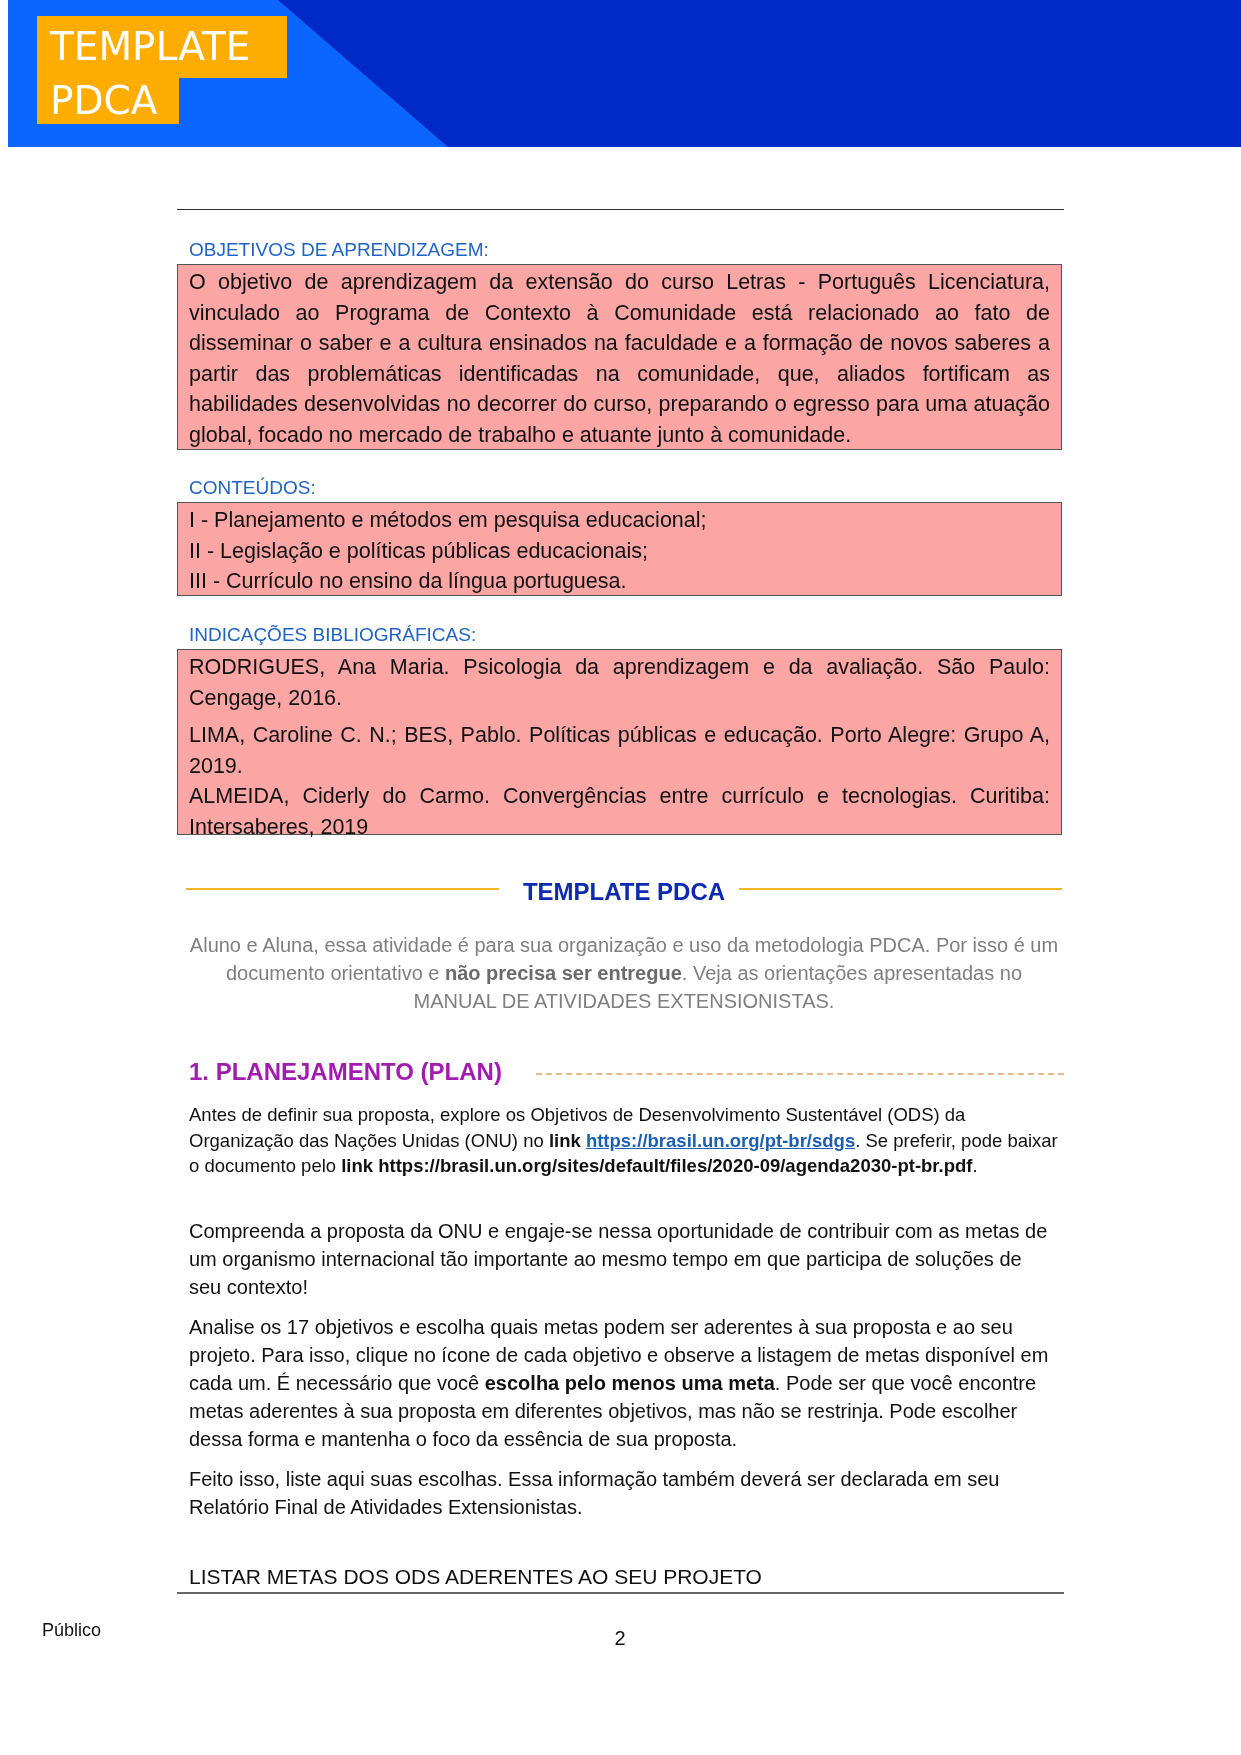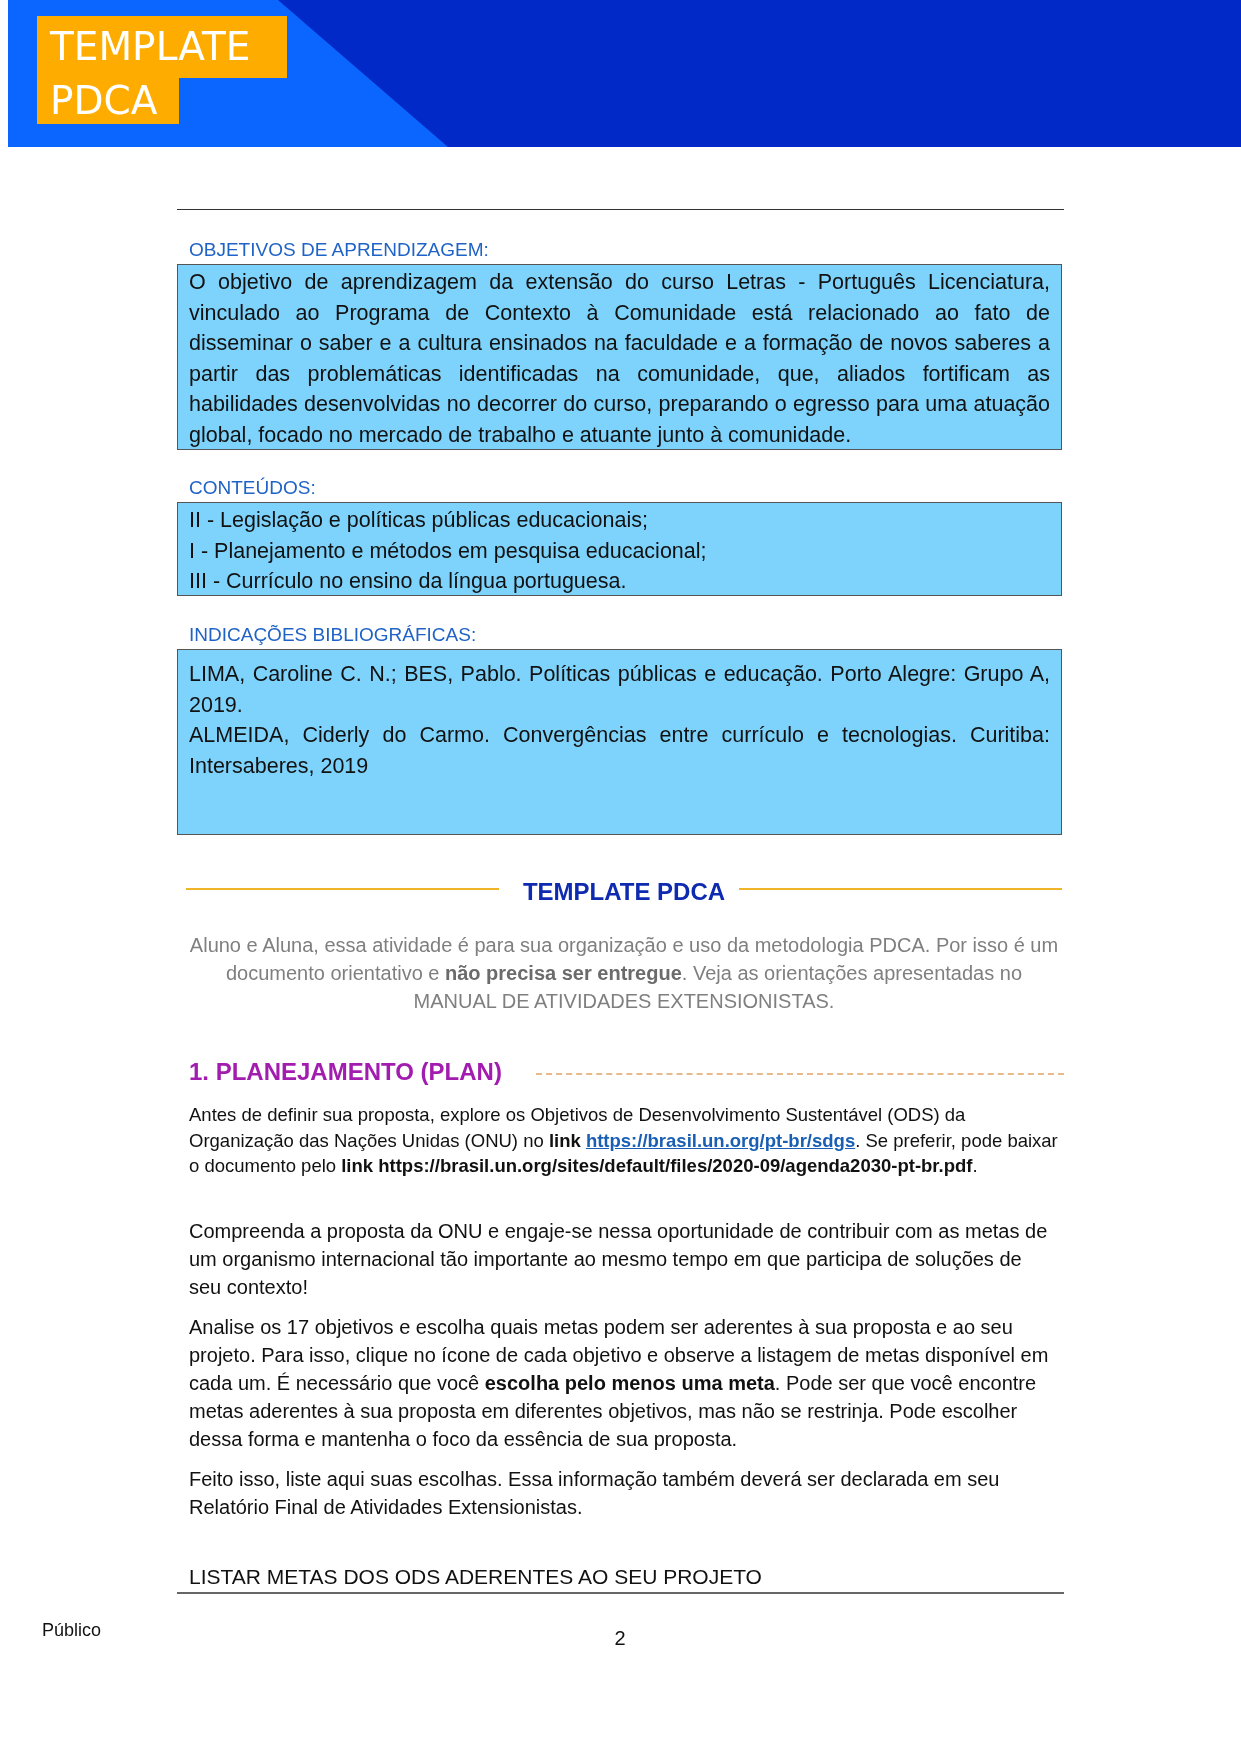--- a/index.html
+++ b/index.html
@@ -9,21 +9,21 @@
     }
     .banner { position: absolute; left: 8px; top: 0; width: 1241px; height: 147px; background: #0a66ff; overflow: hidden; }
     .banner-dark { position: absolute; left: 0; top: 0; width: 1241px; height: 147px; background: #0029c8;
       clip-path: polygon(270px 0, 1241px 0, 1241px 147px, 440px 147px); }
     .logo-top { position: absolute; left: 29px; top: 16px; width: 250px; height: 62px; background: #ffac00; }
     .logo-bot { position: absolute; left: 29px; top: 76px; width: 142px; height: 48px; background: #ffac00; }
     .logo-text { position: absolute; left: 42px; top: 20px; color: #fff; font-family: "DejaVu Sans", sans-serif;
       font-size: 39px; line-height: 54px; letter-spacing: 0px; font-weight: normal; }
     .top-rule { position: absolute; left: 177px; top: 209px; width: 887px; height: 1px; background: #333; }
     .sec-label { position: absolute; left: 189px; color: #1f63c6; font-size: 19px; line-height: 24px; }
-    .box { position: absolute; left: 177px; width: 885px; border: 1px solid #555; background: #7dd3fc;
+    .box { position: absolute; left: 177px; width: 885px; border: 1px solid #555; background: #fca5a5;
       box-sizing: border-box; padding: 2px 11px; font-size: 21.5px; line-height: 30.5px; color: #111; }
     .justify { text-align: justify; }
     .box .line { display: block; }
     .pdca-title-wrap { position: absolute; left: 186px; top: 874px; width: 876px; height: 36px; }
     .gold-line { position: absolute; top: 14px; height: 2px; background: #f0b429; }
     .pdca-title { position: absolute; left: 0; width: 100%; text-align: center; top: 0; font-size: 24px; font-weight: bold; color: #0d2ab0; line-height: 36px; }
     .intro { position: absolute; left: 189px; top: 931px; width: 870px; color: #7f7f7f; font-size: 20px; line-height: 28px; text-align: center; }
     .intro b { color: #6b6b6b; }
     .h1 { position: absolute; left: 189px; top: 1055px; font-size: 24px; font-weight: bold; color: #a21caf; line-height: 34px; }
     .dash { position: absolute; left: 536px; top: 1073px; width: 528px; border-top: 2px dashed #e8b98a; }
@@ -51,27 +51,28 @@
 
 <div class="top-rule"></div>
 
 <div class="sec-label" style="top:238px;">OBJETIVOS DE APRENDIZAGEM:</div>
 <div class="box justify" style="top:264px; height:186px; text-align-last:left;">
   <span>O objetivo de aprendizagem da extensão do curso Letras - Português Licenciatura, vinculado ao Programa de Contexto à Comunidade está relacionado ao fato de disseminar o saber e a cultura ensinados na faculdade e a formação de novos saberes a partir das problemáticas identificadas na comunidade, que, aliados fortificam as habilidades desenvolvidas no decorrer do curso, preparando o egresso para uma atuação global, focado no mercado de trabalho e atuante junto à comunidade.</span>
 </div>
 
 <div class="sec-label" style="top:476px;">CONTEÚDOS:</div>
 <div class="box" style="top:502px; height:94px;">
+  <span class="line">I - Planejamento e métodos em pesquisa educacional;</span>
   <span class="line">II - Legislação e políticas públicas educacionais;</span>
-  <span class="line">I - Planejamento e métodos em pesquisa educacional;</span>
   <span class="line">III - Currículo no ensino da língua portuguesa.</span>
 </div>
 
 <div class="sec-label" style="top:623px;">INDICAÇÕES BIBLIOGRÁFICAS:</div>
 <div class="box justify" style="top:649px; height:186px;">
+  <span class="line" style="text-align:justify;">RODRIGUES, Ana Maria. Psicologia da aprendizagem e da avaliação. São Paulo: Cengage, 2016.</span>
   <span class="line" style="text-align:justify;margin-top:7px;">LIMA, Caroline C. N.; BES, Pablo. Políticas públicas e educação. Porto Alegre: Grupo A, 2019.</span>
   <span class="line" style="text-align:justify;">ALMEIDA, Ciderly do Carmo. Convergências entre currículo e tecnologias. Curitiba: Intersaberes, 2019</span>
 </div>
 
 <div class="pdca-title-wrap">
   <div class="gold-line" style="left:0; width:313px;"></div>
   <div class="pdca-title">TEMPLATE PDCA</div>
   <div class="gold-line" style="left:553px; width:323px;"></div>
 </div>
 

